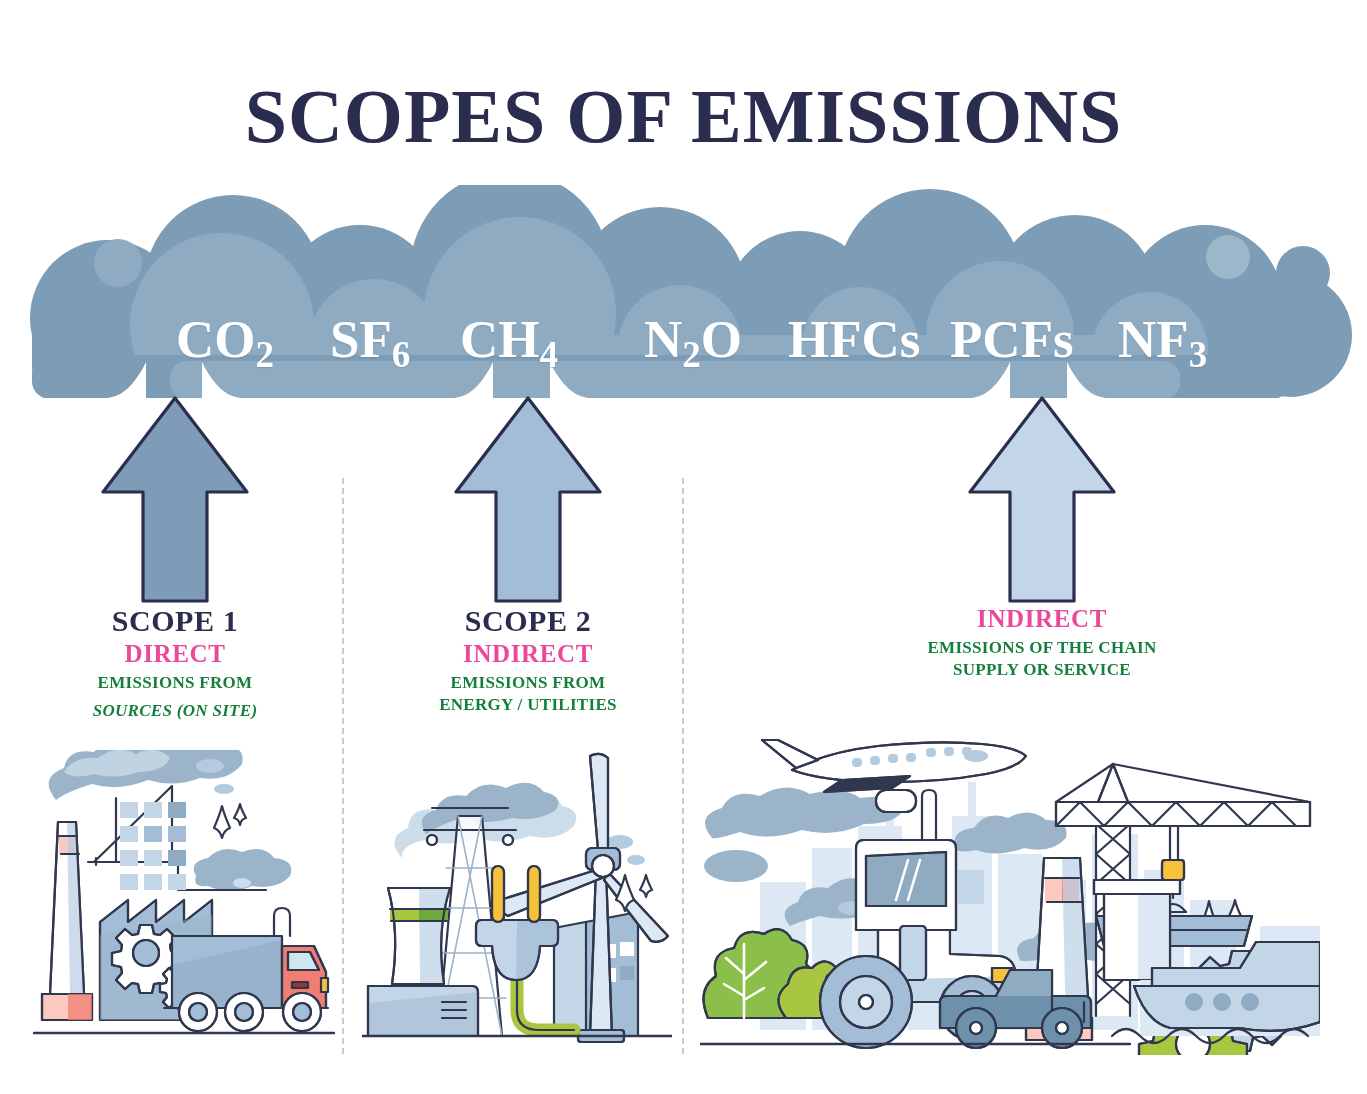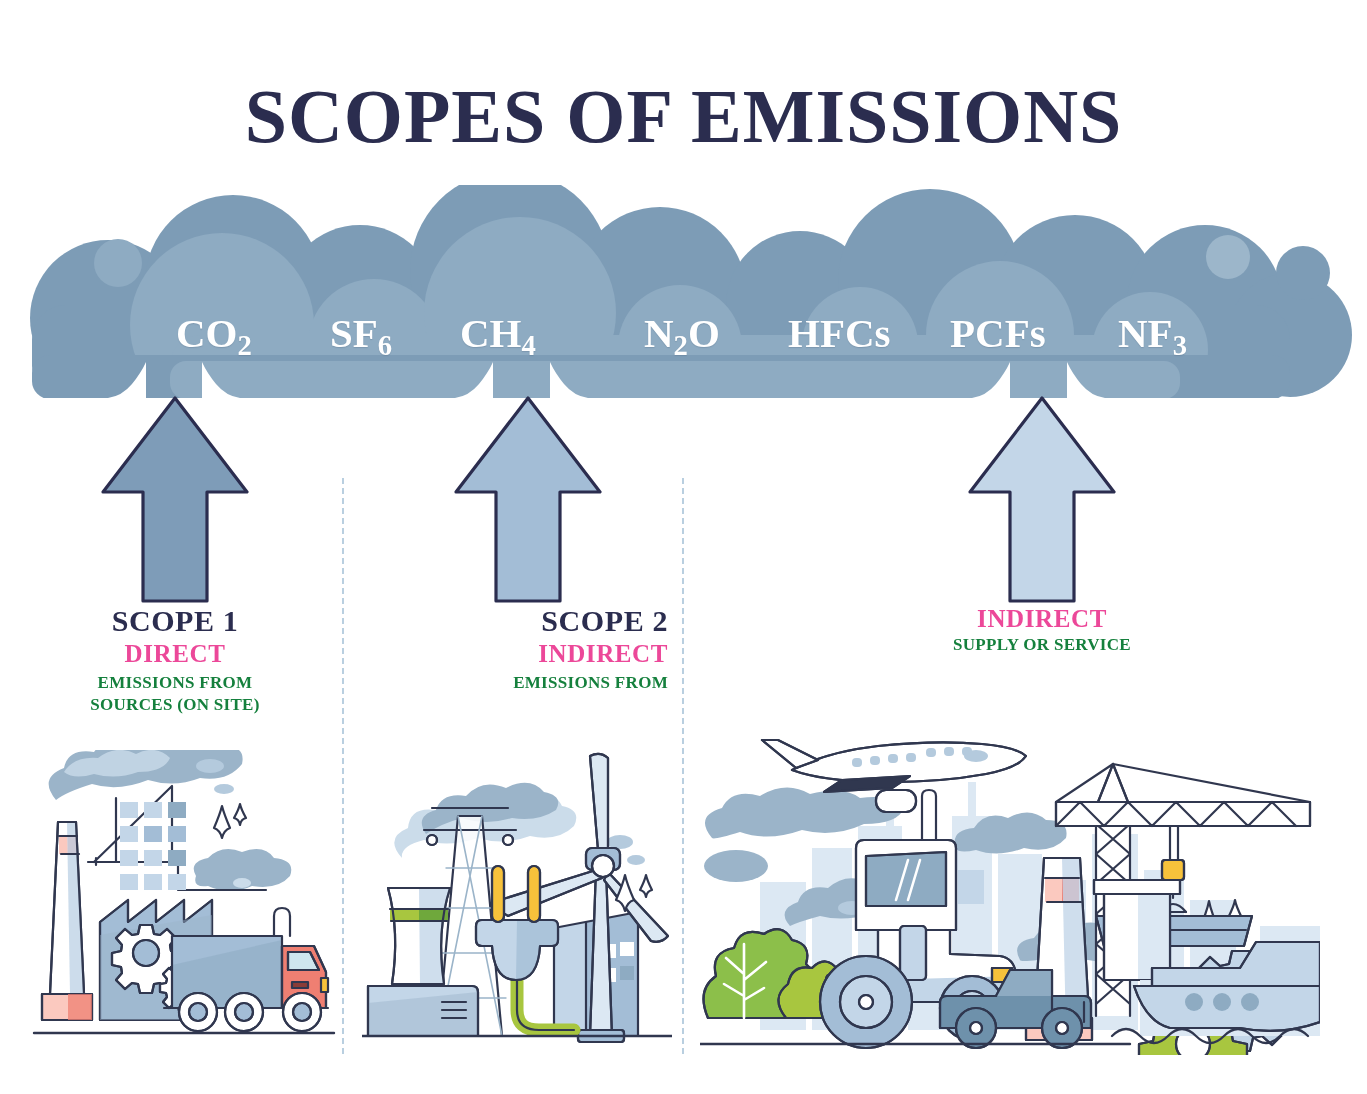--- a/index.html
+++ b/index.html
@@ -14,21 +14,21 @@
     font-size:76px;letter-spacing:1px;color:#2b2d4f;line-height:1;
   }
 
   
   #cloudwrap{position:absolute;left:0;top:185px;width:1367px;height:230px;}
   #cloudwrap svg{display:block;}
 
   .gaslabels{position:absolute;left:0;top:185px;width:1367px;height:230px;}
   .gas{
     position:absolute;color:#ffffff;font-family:"Liberation Serif",serif;
-    font-weight:700;font-size:41px;line-height:1;white-space:nowrap;
+    font-weight:700;font-size:53px;line-height:1;white-space:nowrap;
     text-shadow:0 1px 1px rgba(70,95,120,.25);
   }
   .gas sub{font-size:0.70em;vertical-align:-0.28em;font-weight:700;}
 
   
   .arrowbox{position:absolute;}
 
   
   .divider{
     position:absolute;width:0;border-left:2px dashed #b9cfe0;
@@ -142,31 +142,33 @@
     </svg>
   </div>
 
   <div class="divider" style="left:342px;top:478px;height:576px;"></div>
   <div class="divider" style="left:682px;top:478px;height:576px;"></div>
 
   <div class="caption" style="left:35px;top:604px;width:280px;">
     <div class="cap-scope">SCOPE 1</div>
     <div class="cap-kind">DIRECT</div>
     <div class="cap-desc">EMISSIONS FROM</div>
-    <div class="cap-desc" style="margin-top:0;">SOURCES (ON SITE)</div>
-  </div>
-
-  <div class="caption" style="left:388px;top:604px;width:280px;text-align:right;">
+    <div class="cap-desc" style="margin-top:6px;font-style:italic;">SOURCES (ON SITE)</div>
+  </div>
+
+  <div class="caption" style="left:388px;top:604px;width:280px;">
     <div class="cap-scope">SCOPE 2</div>
     <div class="cap-kind">INDIRECT</div>
     <div class="cap-desc">EMISSIONS FROM</div>
+    <div class="cap-desc" style="margin-top:0;">ENERGY / UTILITIES</div>
   </div>
 
   <div class="caption" style="left:878px;top:604px;width:328px;">
     <div class="cap-kind">INDIRECT</div>
+    <div class="cap-desc">EMISSIONS OF THE CHAIN</div>
     <div class="cap-desc" style="margin-top:0;">SUPPLY OR SERVICE</div>
   </div>
 
   <div class="illu" style="left:28px;top:750px;width:310px;height:305px;">
     <svg width="310" height="305" viewBox="0 0 310 305">
       <g stroke="#30374f" stroke-width="2.2" fill="none" stroke-linejoin="round" stroke-linecap="round">
 
         <g stroke="none">
           <path d="M28,50 q-18,-22 8,-32 q4,-20 30,-16 q16,-22 44,-10 q26,-18 46,-2
                    q30,-12 40,6 q22,0 18,18 q-14,18 -42,14 q-26,10 -52,2

